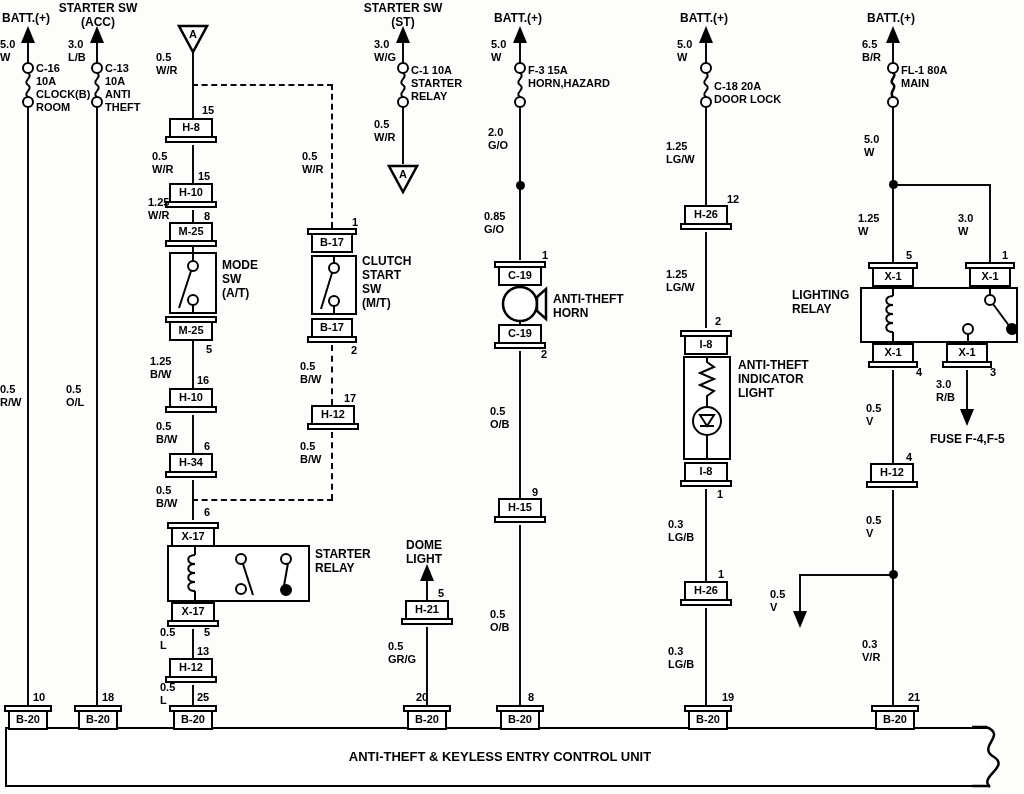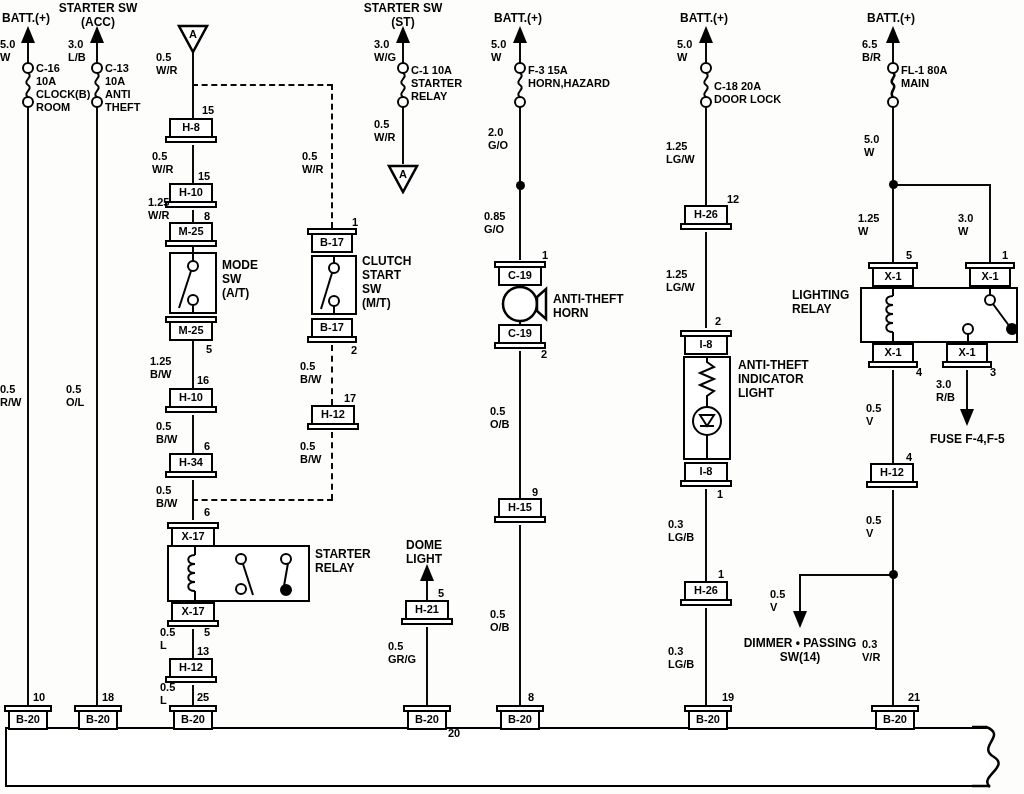--- a/index.html
+++ b/index.html
@@ -209,21 +209,21 @@
 
   <div class="lbl md" style="left:406px;top:538px;">DOME
 LIGHT</div>
   <div class="au" style="left:420px;top:564px;"></div>
   <div class="wv" style="left:426px;top:579px;height:21px;"></div>
   <div class="pin" style="left:438px;top:587px;">5</div>
   <div class="conn sb" style="left:405px;top:600px;">H-21</div>
   <div class="wv" style="left:426px;top:627px;height:83px;"></div>
   <div class="lbl r" style="left:388px;top:640px;width:34px;">0.5
 GR/G</div>
-  <div class="pin" style="left:448px;top:691px;margin-top:36px;">20</div>
+  <div class="pin" style="left:416px;top:691px;">20</div>
   <div class="conn st" style="left:407px;top:710px;width:40px;">B-20</div>
 
   <div class="lbl md" style="left:494px;top:11px;">BATT.(+)</div>
   <div class="au" style="left:513px;top:26px;"></div>
   <div class="wv" style="left:519px;top:41px;height:25px;"></div>
   <div class="lbl r" style="left:491px;top:38px;width:22px;">5.0
 W</div>
   <svg class="fsvg" style="left:511px;top:62px;" width="18" height="46">
       <circle cx="9" cy="6" r="5" fill="#fff" stroke="#000" stroke-width="2"></circle>
       <circle cx="9" cy="40" r="5" fill="#fff" stroke="#000" stroke-width="2"></circle>
@@ -364,27 +364,26 @@
   <div class="conn sb" style="left:870px;top:463px;">H-12</div>
   <div class="wv" style="left:892px;top:490px;height:220px;"></div>
   <div class="lbl r" style="left:866px;top:514px;width:20px;">0.5
 V</div>
   <div class="dot" style="left:889px;top:570px;"></div>
   <div class="wh" style="left:799px;top:574px;width:94px;"></div>
   <div class="wv" style="left:799px;top:574px;height:38px;"></div>
   <div class="ad" style="left:793px;top:611px;"></div>
   <div class="lbl r" style="left:770px;top:588px;width:20px;">0.5
 V</div>
-  <div class="lbl md c" style="left:740px;top:636px;width:120px;">DIMMER • PASSING
-SW(14)</div>
   <div class="lbl r" style="left:862px;top:638px;width:26px;">0.3
 V/R</div>
   <div class="pin" style="left:908px;top:691px;">21</div>
   <div class="conn st" style="left:875px;top:710px;width:40px;">B-20</div>
 
   <div class="unit"></div>
+  <div class="lbl lg c" style="left:150px;top:749px;width:700px;z-index:3;">ANTI-THEFT &amp; KEYLESS ENTRY CONTROL UNIT</div>
   <svg class="fsvg" style="left:972px;top:725px;z-index:3;" width="50" height="64">
     <path d="M14,2 C36,10 4,22 22,32 C38,42 6,52 18,62" fill="none" stroke="#000" stroke-width="2.5"></path>
     <line x1="0" y1="2" x2="15" y2="2" stroke="#000" stroke-width="2.5"></line>
     <line x1="0" y1="61" x2="18" y2="61" stroke="#000" stroke-width="2.5"></line>
   </svg>
 
 </div>
 
 </body></html>

